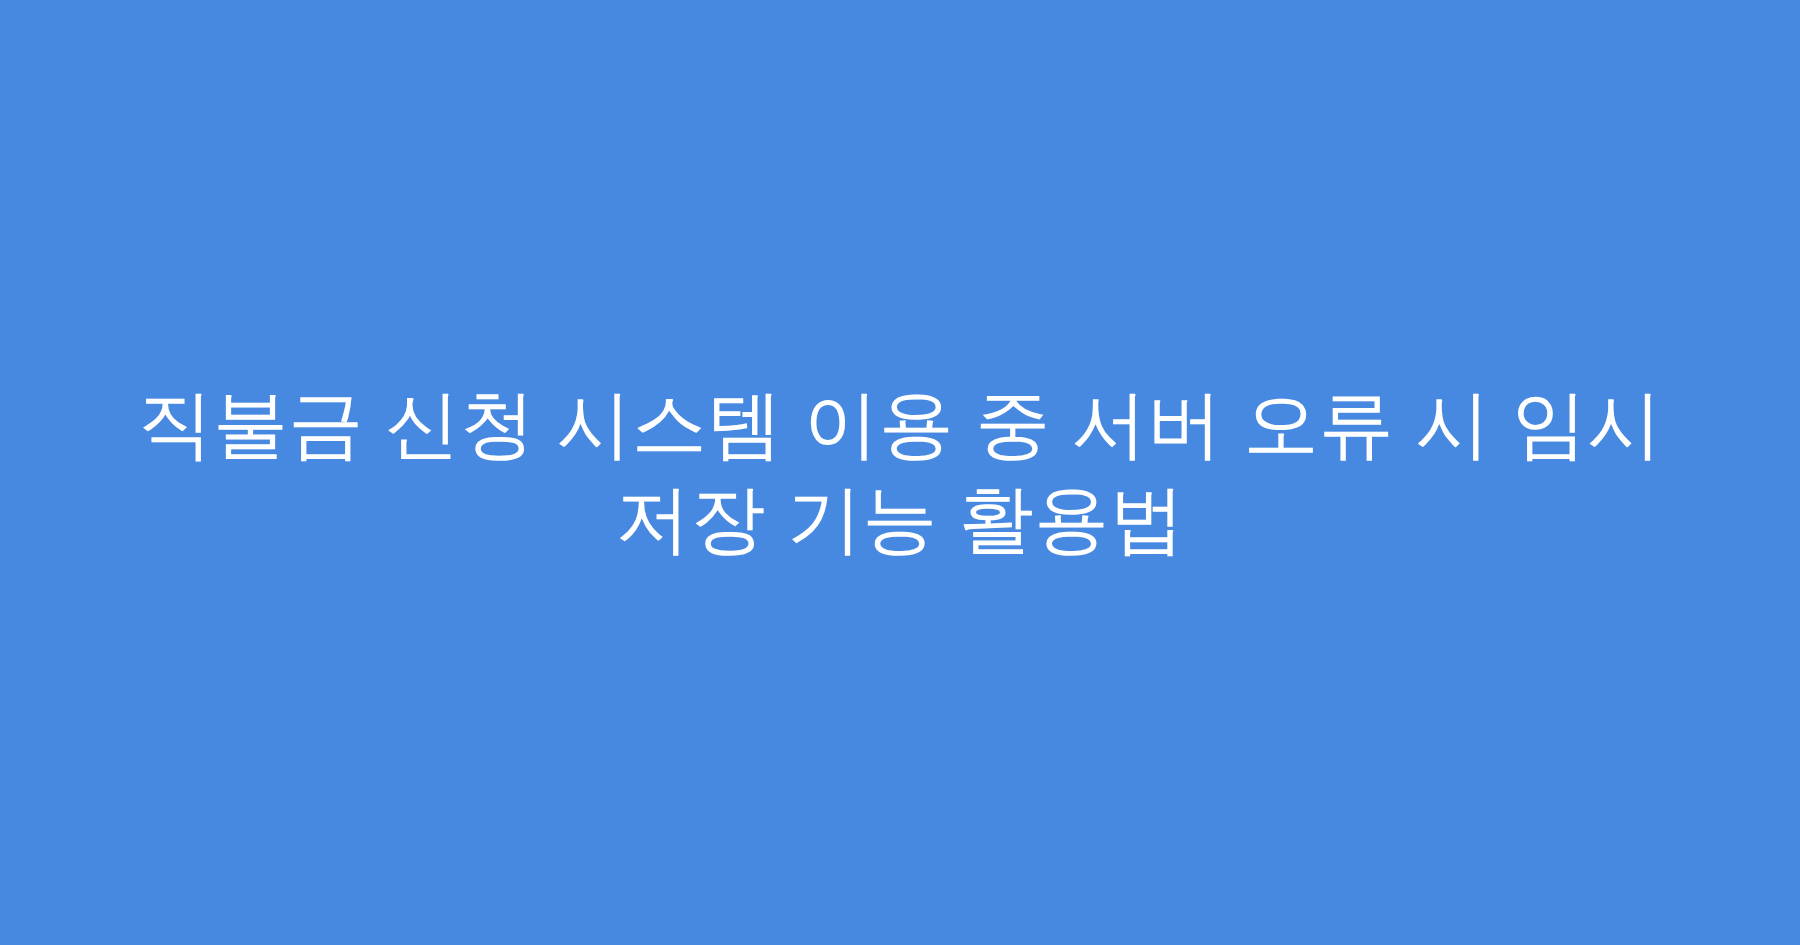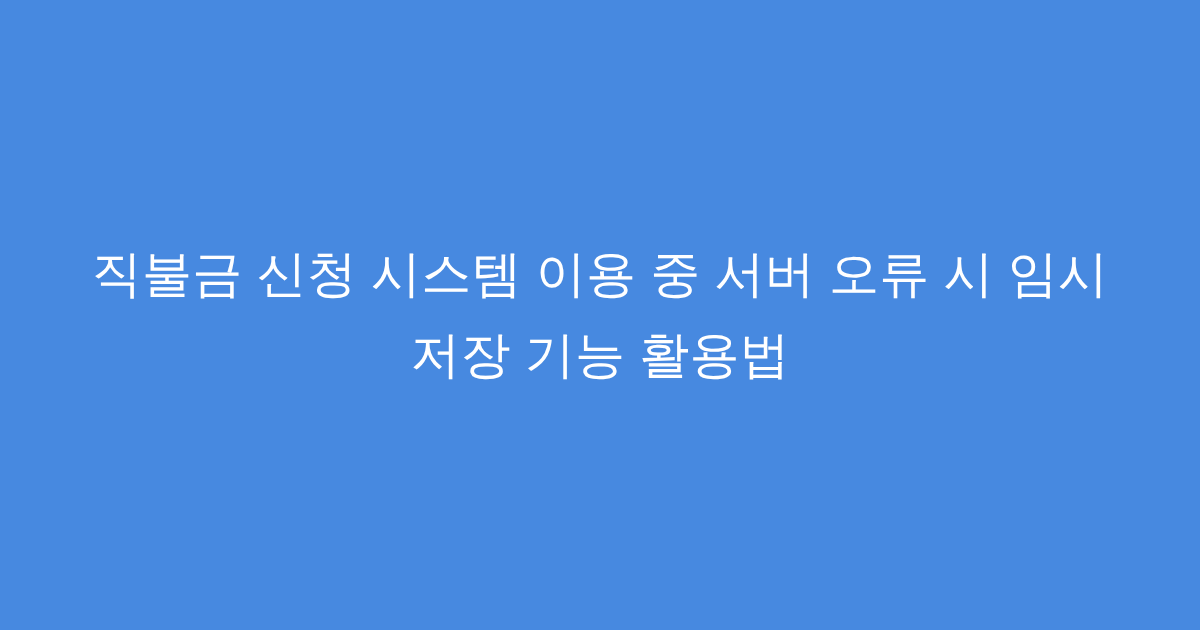--- a/index.html
+++ b/index.html
@@ -36,21 +36,21 @@
     align-items: center;
     justify-content: center;
   }
 
   .og-card__title {
     margin: 0;
     color: #ffffff;
     font-family: "Liberation Sans", "DejaVu Sans", sans-serif;
     font-size: 50px;
     font-weight: 400;
-    line-height: 81px;
+    line-height: 63px;
     letter-spacing: 0.2px;
     text-align: center;
     word-break: keep-all;
     overflow-wrap: break-word;
     text-rendering: geometricPrecision;
   }
 </style>
 </head>
 <body>
 

